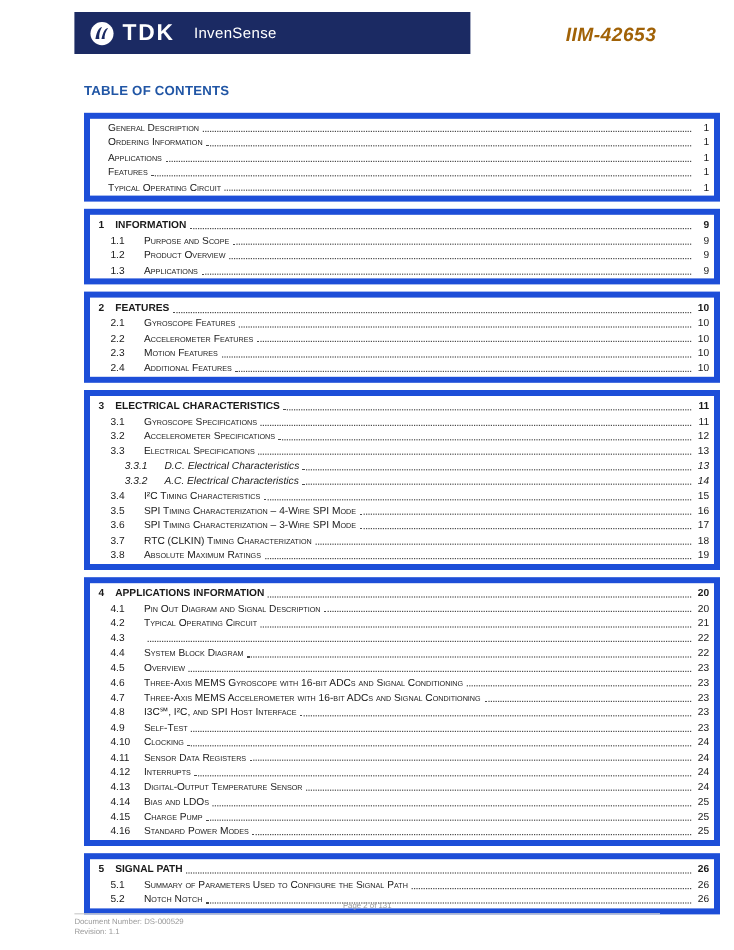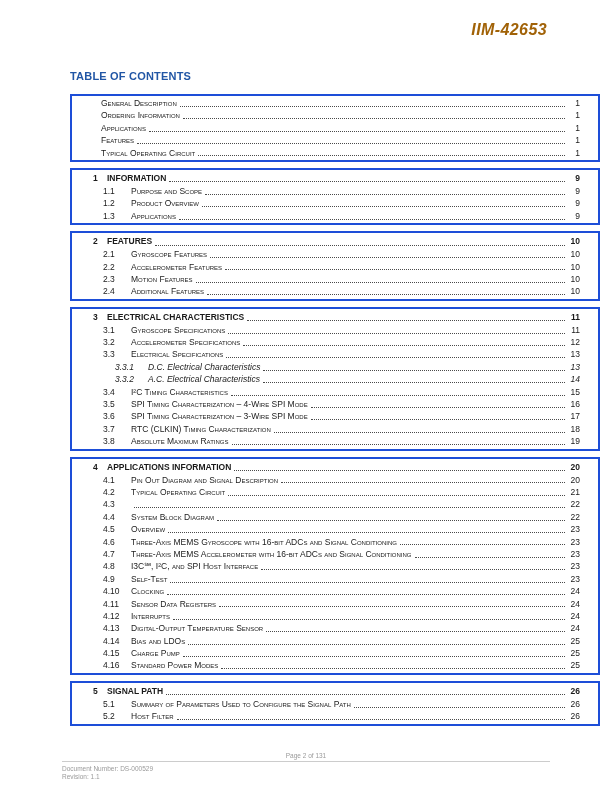--- a/index.html
+++ b/index.html
@@ -24,21 +24,21 @@
     color:#a16207; font-weight:bold; font-style:italic;
     font-size:16px; letter-spacing:.4px;
   }
 
   
   .content { position:absolute; left:70px; top:70px; width:530px; }
   h1.toc-title {
     font-size:11px; color:#2156a5; font-weight:bold;
     letter-spacing:.2px; margin-bottom:12px;
   }
-  .toc-group { border:2px solid #1d4ed8; margin-bottom:6px; padding:1px 18px; }
+  .toc-group { border:5px solid #1d4ed8; margin-bottom:6px; padding:1px 4px; }
   .toc-row { display:flex; font-size:8.5px; height:12.4px; line-height:12.4px; }
   .toc-row .num { flex:0 0 auto; }
   .toc-row .lbl { flex:0 0 auto; font-variant:small-caps; white-space:nowrap; }
   .toc-row .leader { flex:1 1 auto; position:relative; min-width:8px; }
   .toc-row .leader::after {
     content:""; position:absolute; left:3px; right:3px; bottom:2.5px;
     border-bottom:1px dotted #4a4a4a;
   }
   .toc-row .pg { flex:0 0 auto; min-width:12px; text-align:right; }
   .row-h { font-weight:bold; height:14px; line-height:14px; }
@@ -55,20 +55,31 @@
   .page-label { position:absolute; top:752px; left:0; width:612px; text-align:center; font-size:6.5px; color:#9a9a9a; }
   .footer-line { position:absolute; top:761px; left:62px; width:488px; border-top:1px solid #cccccc; }
   .doc-number { position:absolute; top:765px; left:62px; font-size:6.5px; color:#9a9a9a; }
   .revision  { position:absolute; top:773px; left:62px; font-size:6.5px; color:#9a9a9a; }
 </style>
 </head>
 <body>
 
 <div class="page">
 
+  <div class="brandbar">
+    <span class="tdk-logo">
+      <svg width="22" height="22" viewBox="0 0 24 24">
+        <circle cx="12" cy="12" r="10.5" fill="#ffffff"></circle>
+        <path d="M6 17 C7.5 9, 9.5 6.5, 12 6 C10 9.5, 9 13.5, 9.6 17 Z" fill="#1b2a63"></path>
+        <path d="M11.5 17 C13 9.8, 15 7, 17.6 6.8 C15.2 10, 14 13.8, 14.4 17 Z" fill="#1b2a63"></path>
+      </svg>
+      <span class="tdk-text">TDK</span>
+    </span>
+    <span class="invensense">InvenSense</span>
+  </div>
   <div class="partno">IIM-42653</div>
 
   <div class="content">
     <h1 class="toc-title">TABLE OF CONTENTS</h1>
     <div id="toc-body">
         <div class="toc-group">
           <div class="toc-row row-front">
             <span class="lbl">General Description</span>
             <span class="leader"></span>
             <span class="pg">1</span>
@@ -331,21 +342,21 @@
             <span class="pg">26</span>
           </div>
           <div class="toc-row row-sub">
             <span class="num">5.1</span>
             <span class="lbl">Summary of Parameters Used to Configure the Signal Path</span>
             <span class="leader"></span>
             <span class="pg">26</span>
           </div>
           <div class="toc-row row-sub">
             <span class="num">5.2</span>
-            <span class="lbl">Host Filter</span>
+            <span class="lbl">Notch Notch</span>
             <span class="leader"></span>
             <span class="pg">26</span>
           </div>
         </div>
       </div>
   </div>
 
   <div class="page-label">Page 2 of 131</div>
   <div class="footer-line"></div>
   <div class="doc-number">Document Number: DS-000529</div>

